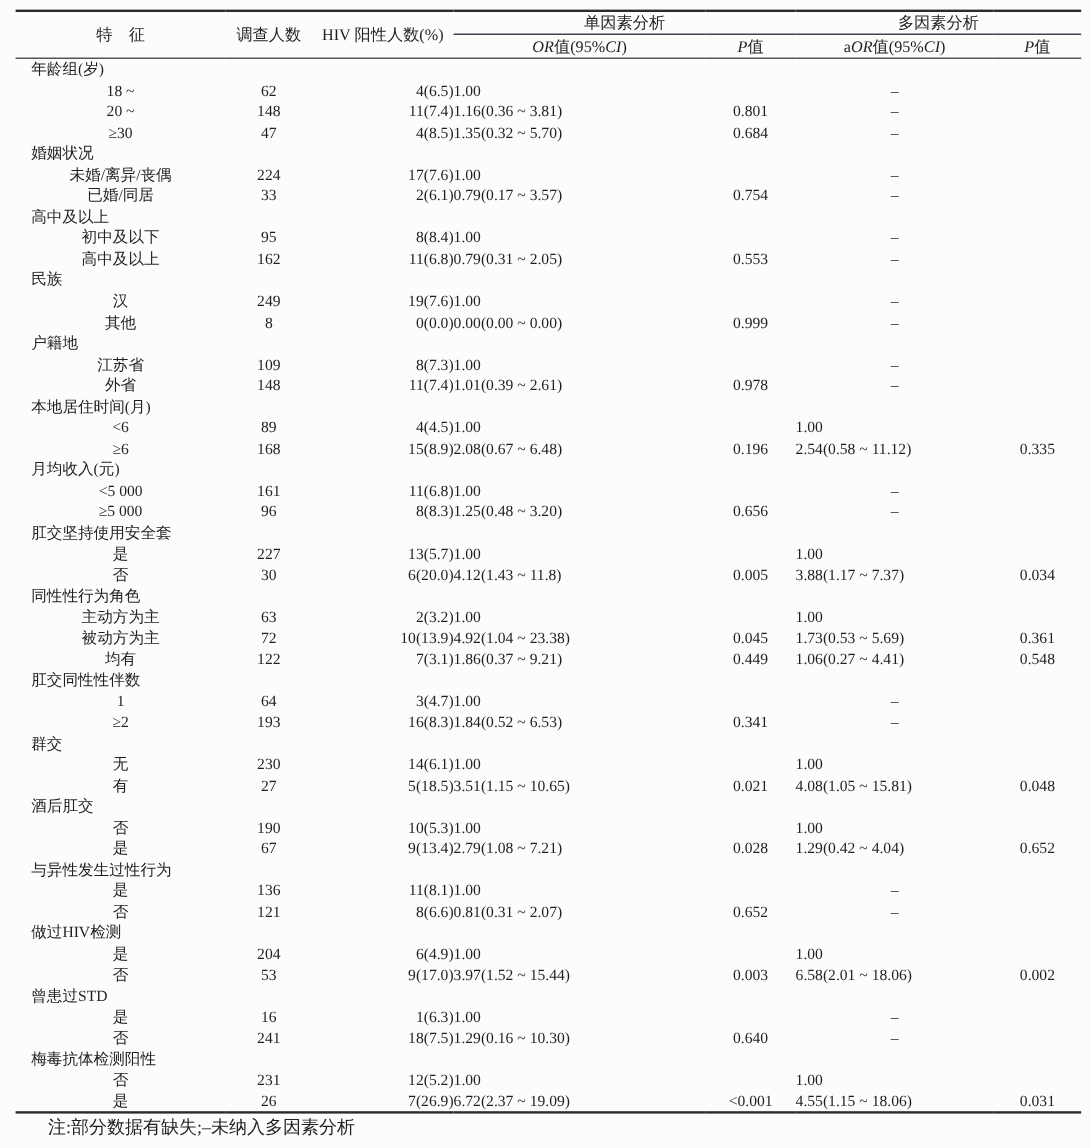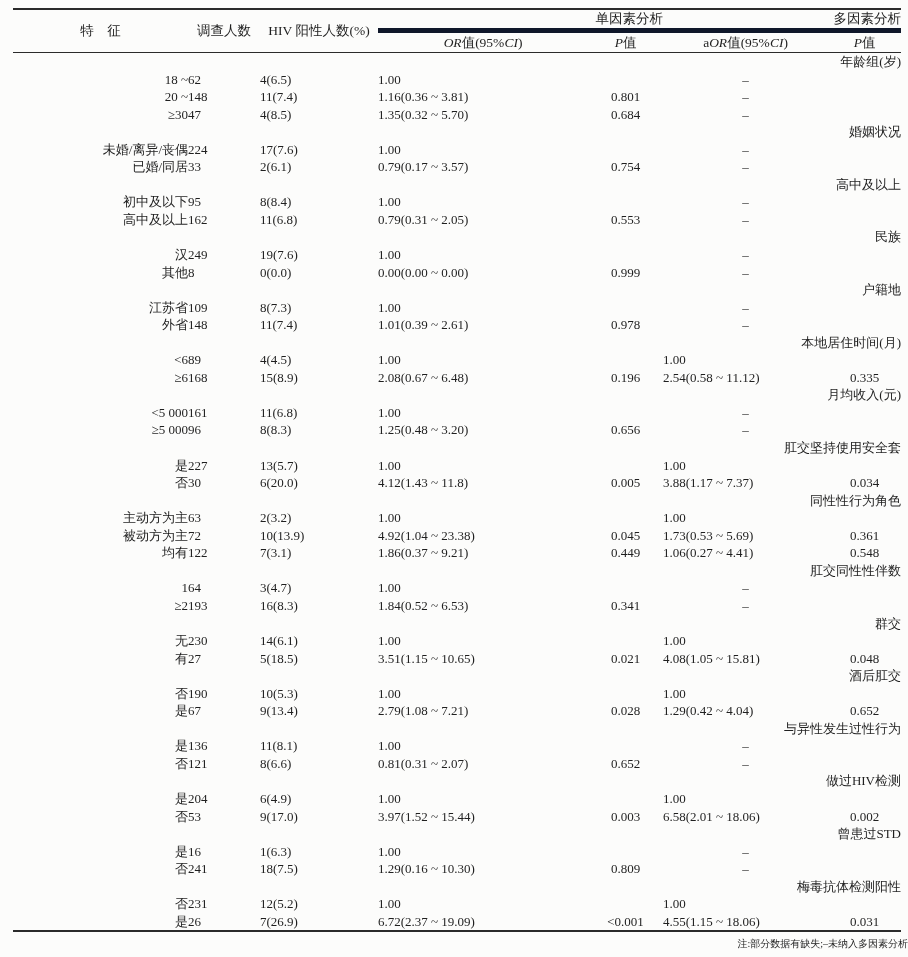--- a/index.html
+++ b/index.html
@@ -33,48 +33,47 @@
     overflow: visible;
     font-weight: normal;
   }
   thead th {
     font-size: 13.5px;
     text-align: center;
     vertical-align: middle;
   }
   thead tr.h1 th { height: 18px; }
   thead tr.h2 th { height: 19px; font-family: Liberation Serif, serif; }
-  th.spanner { border-bottom: 5px solid #0f172a; text-align: right; }
+  th.spanner { border-bottom: 1px solid #0f172a; }
   thead tr.h2 th, thead th.vspan { border-bottom: 1.5px solid #2b2b2b; }
   thead i, tbody i { font-style: italic; }
 
   tbody td {
     height: 17.55px;
     line-height: 17.55px;
     font-size: 13px;
     vertical-align: middle;
   }
   tr.group-row td {
-    text-align: right;
+    text-align: left;
     padding-left: 13px;
   }
-  td.c-label { text-align: right; padding-left: 25px; }
-  td.c-n     { text-align: left; padding-right: 15px; }
-  td.c-hiv   { padding-right: 14px; }
+  td.c-label { text-align: center; padding-left: 25px; }
+  td.c-n     { text-align: center; padding-right: 15px; }
+  td.c-hiv   { text-align: right; padding-right: 14px; }
   td.c-or    { text-align: left;  padding-left: 51px; }
   td.c-p     { text-align: center; }
   td.c-aor   { text-align: left;  padding-left: 31px; }
   td.c-aor.dash { text-align: center; padding-left: 0; }
 
   .footnote {
     margin: 4px 0 0 40px;
-    font-size: 10px;
+    font-size: 15px;
     line-height: 16px;
     color: #1f1f1f;
-    text-align: right;
   }
 </style>
 </head>
 <body>
 
 <div class="scan-page">
 
   <table class="stat-table">
     <colgroup>
       <col style="width:175px">
@@ -423,21 +422,21 @@
           <td class="c-or">1.00</td>
           <td class="c-p"></td>
           <td class="c-aor dash">–</td>
           <td class="c-p"></td>
         </tr>
         <tr>
           <td class="c-label">否</td>
           <td class="c-n">241</td>
           <td class="c-hiv">18(7.5)</td>
           <td class="c-or">1.29(0.16 ~ 10.30)</td>
-          <td class="c-p">0.809</td>
+          <td class="c-p">0.640</td>
           <td class="c-aor dash">–</td>
           <td class="c-p"></td>
         </tr>
         <tr class="group-row">
           <td colspan="7">梅毒抗体检测阳性</td>
         </tr>
         <tr>
           <td class="c-label">否</td>
           <td class="c-n">231</td>
           <td class="c-hiv">12(5.2)</td>

